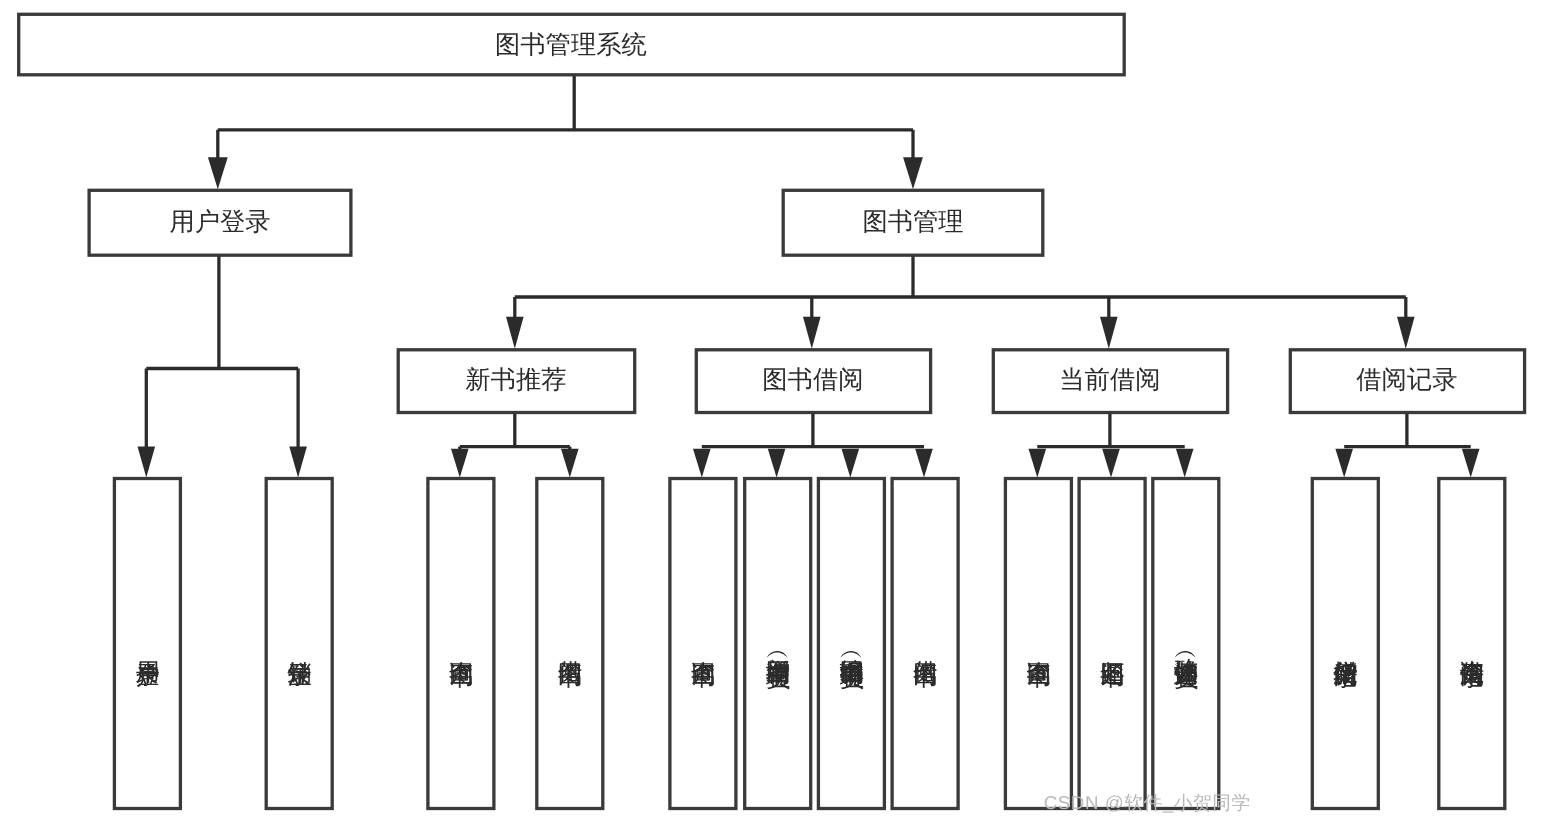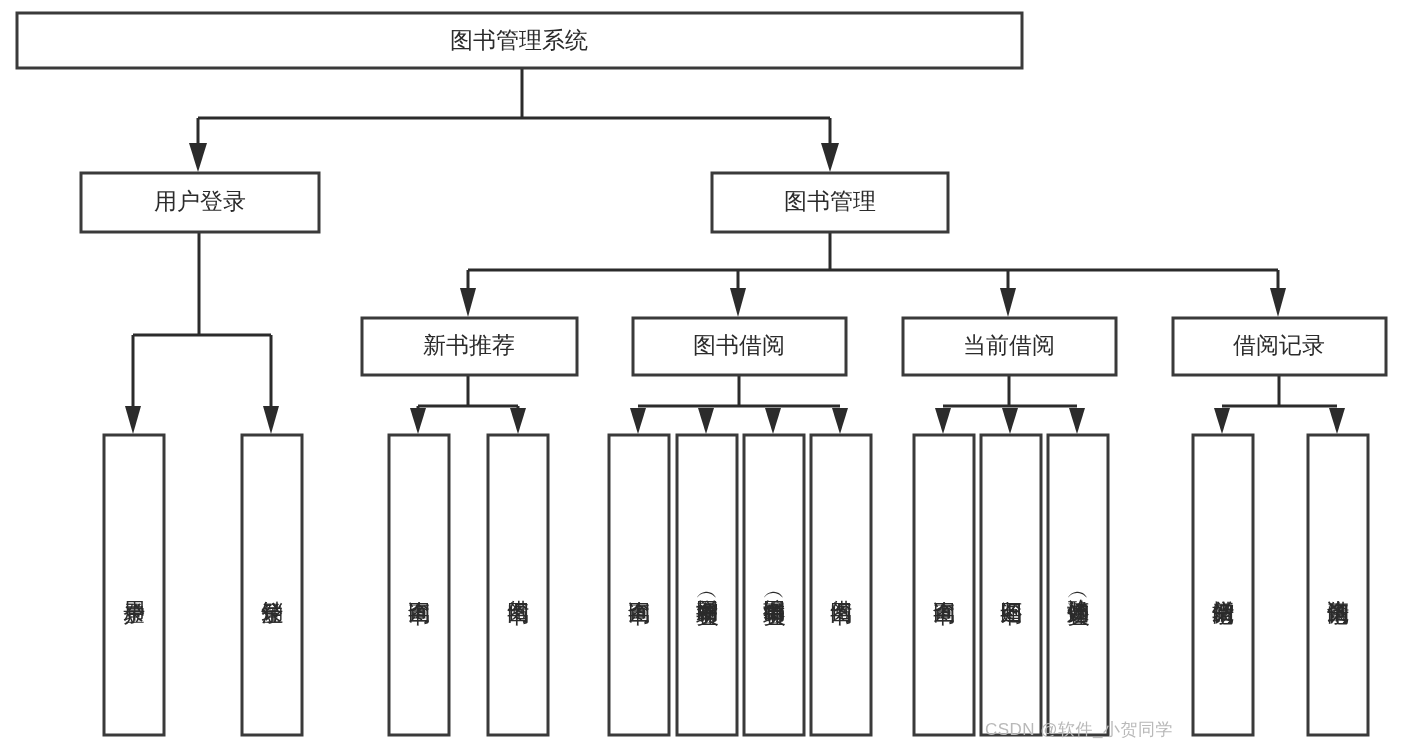--- a/index.html
+++ b/index.html
@@ -11,21 +11,20 @@
     width: 1405px;
     height: 747px;
     font-family: "Liberation Sans", "DejaVu Sans", sans-serif;
     overflow: hidden;
   }
   #diagram-root {
     position: relative;
     width: 1145px;
     height: 747px;
     background: #ffffff;
-    padding-left: 36px;
   }
   svg.diagram-canvas {
     position: absolute;
     left: 0;
     top: 0;
     width: 1405px;
     height: 747px;
     display: block;
   }
   .node-box {

